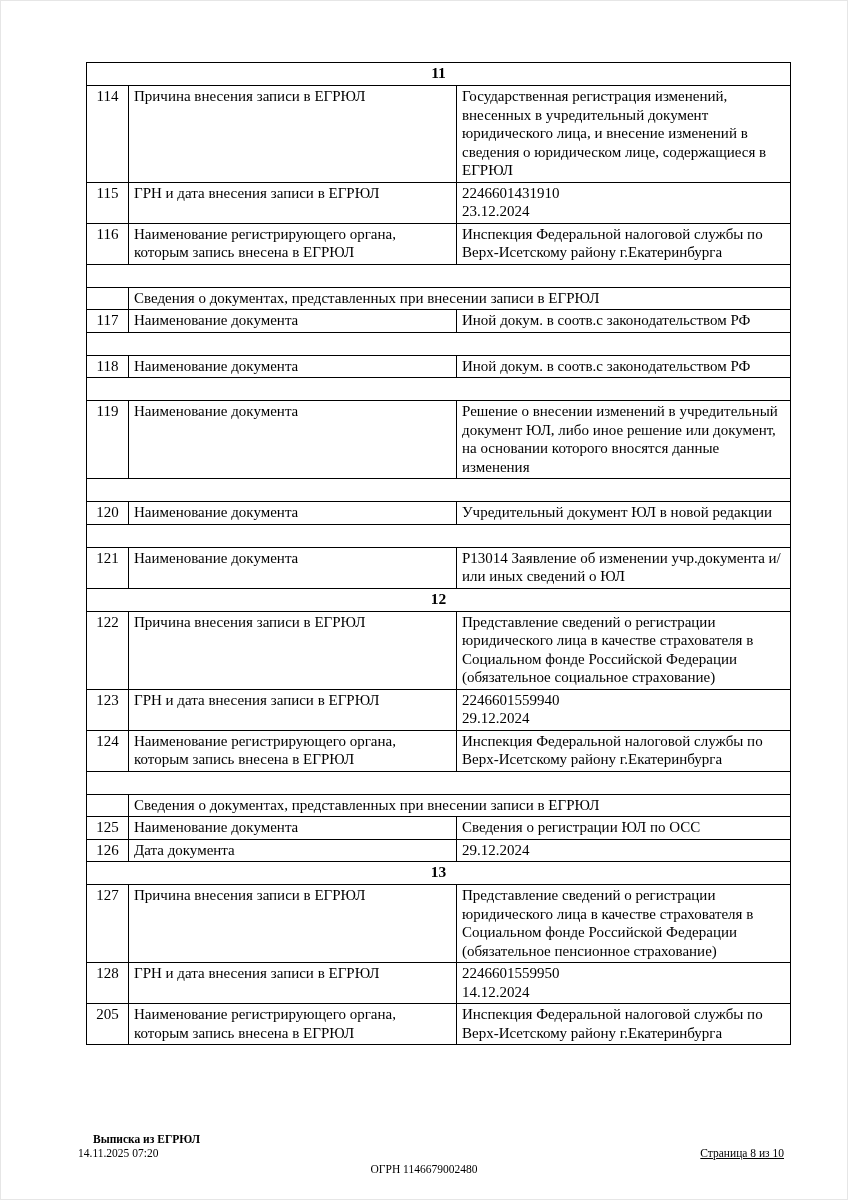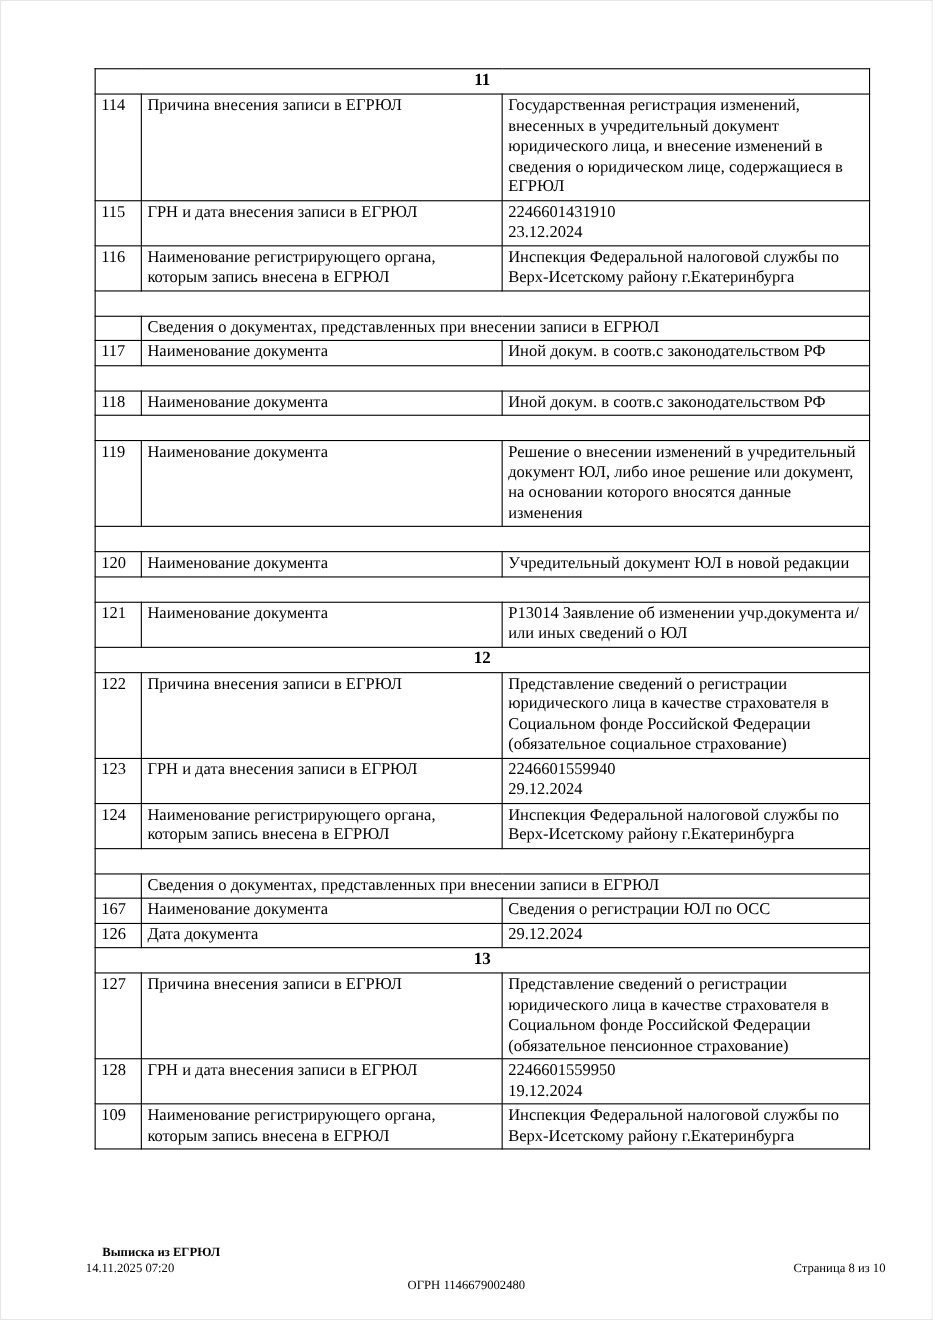--- a/index.html
+++ b/index.html
@@ -28,21 +28,21 @@
     font-size: 15px;
     line-height: 18.5px;
   }
   table.egrul-table td {
     border: 1px solid #000000;
     vertical-align: top;
     padding: 1px 5px 2px 5px;
     overflow: hidden;
   }
   td.num-cell {
-    text-align: left;
+    text-align: center;
     padding: 1px 2px 2px 2px;
   }
   td.section-cell {
     text-align: center;
     font-weight: bold;
     font-size: 15.5px;
     height: 19px;
   }
   td.subheader-cell {
     height: 18px;
@@ -73,22 +73,23 @@
   }
   .footer-center {
     position: absolute;
     left: 0;
     width: 100%;
     text-align: center;
     top: 30px;
   }
   .footer-right {
     position: absolute;
-    right: 42px;
+    right: 63px;
     top: 14px;
+    text-decoration: underline;
   }
 </style>
 </head>
 <body>
 
 <div class="page">
 
   <table class="egrul-table">
     <colgroup>
       <col style="width:42px">
@@ -179,45 +180,45 @@
           <td class="value-cell">Инспекция Федеральной налоговой службы по Верх-Исетскому району г.Екатеринбурга</td>
         </tr>
         <tr>
           <td class="spacer-cell" colspan="3"></td>
         </tr>
         <tr>
           <td class="num-cell"></td>
           <td class="subheader-cell" colspan="2">Сведения о документах, представленных при внесении записи в ЕГРЮЛ</td>
         </tr>
         <tr>
-          <td class="num-cell">167</td>
+          <td class="num-cell">125</td>
           <td class="label-cell">Наименование документа</td>
           <td class="value-cell">Сведения о регистрации ЮЛ по ОСС</td>
         </tr>
         <tr>
           <td class="num-cell">126</td>
           <td class="label-cell">Дата документа</td>
           <td class="value-cell">29.12.2024</td>
         </tr>
         <tr>
           <td class="section-cell" colspan="3">13</td>
         </tr>
         <tr>
           <td class="num-cell">127</td>
           <td class="label-cell">Причина внесения записи в ЕГРЮЛ</td>
           <td class="value-cell">Представление сведений о регистрации юридического лица в качестве страхователя в Социальном фонде Российской Федерации (обязательное пенсионное страхование)</td>
         </tr>
         <tr>
           <td class="num-cell">128</td>
           <td class="label-cell">ГРН и дата внесения записи в ЕГРЮЛ</td>
           <td class="value-cell">2246601559950
-19.12.2024</td>
-        </tr>
-        <tr>
-          <td class="num-cell">109</td>
+14.12.2024</td>
+        </tr>
+        <tr>
+          <td class="num-cell">205</td>
           <td class="label-cell">Наименование регистрирующего органа, которым запись внесена в ЕГРЮЛ</td>
           <td class="value-cell">Инспекция Федеральной налоговой службы по Верх-Исетскому району г.Екатеринбурга</td>
         </tr>
       </tbody>
   </table>
 
   <div class="footer">
     <div class="footer-left">
       <div class="footer-doc-title">Выписка из ЕГРЮЛ</div>
       <div>14.11.2025 07:20</div>

